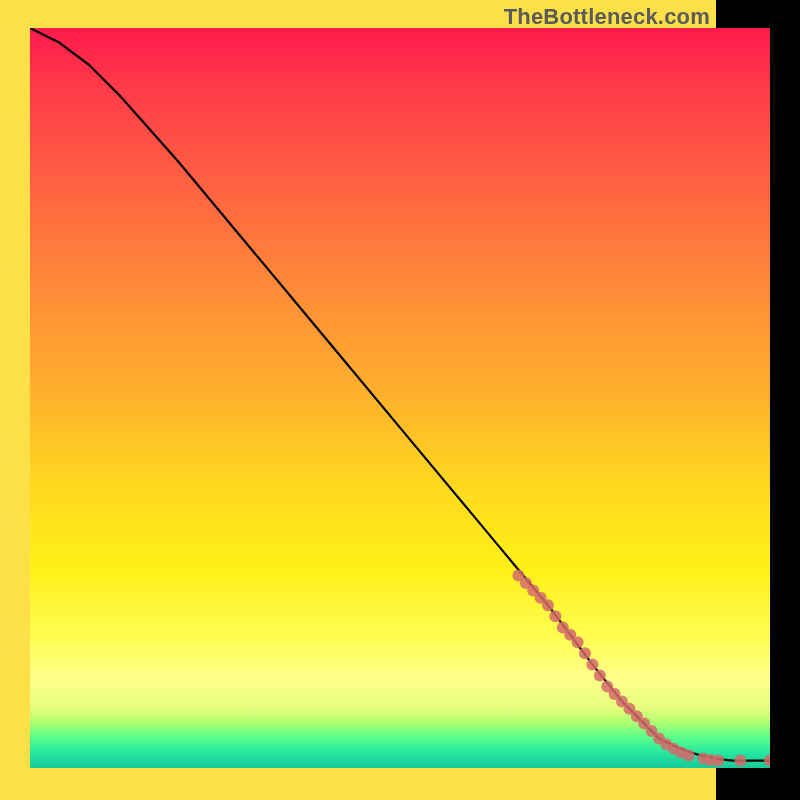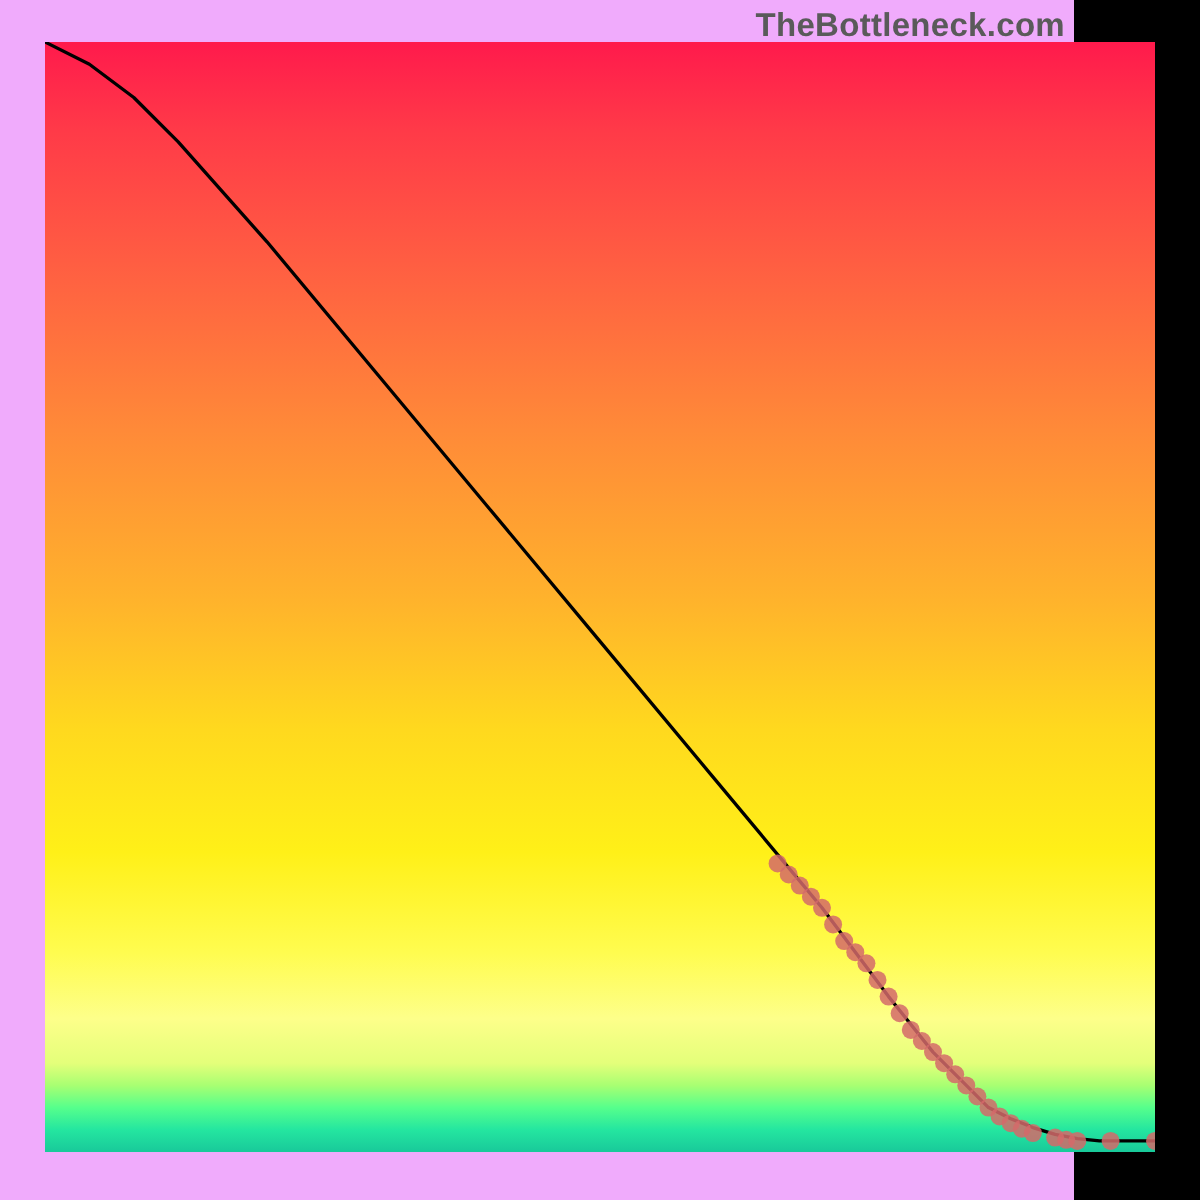--- a/index.html
+++ b/index.html
@@ -1,21 +1,21 @@
 <!DOCTYPE html>
 <html><head>
 <meta charset="utf-8">
 <style>
   * { margin: 0; padding: 0; box-sizing: border-box; }
   html, body { width: 800px; height: 800px; overflow: hidden; background: #000; }
   .container {
     position: relative;
     width: 716px;
     height: 800px;
-    background: #f0abfc;
+    background: #fde047;
   }
   .watermark {
     position: absolute;
     top: 4px;
     right: 6px;
     font-family: Arial, Helvetica, sans-serif;
     font-size: 22px;
     font-weight: 600;
     color: #5a5a5a;
     letter-spacing: 0.2px;

